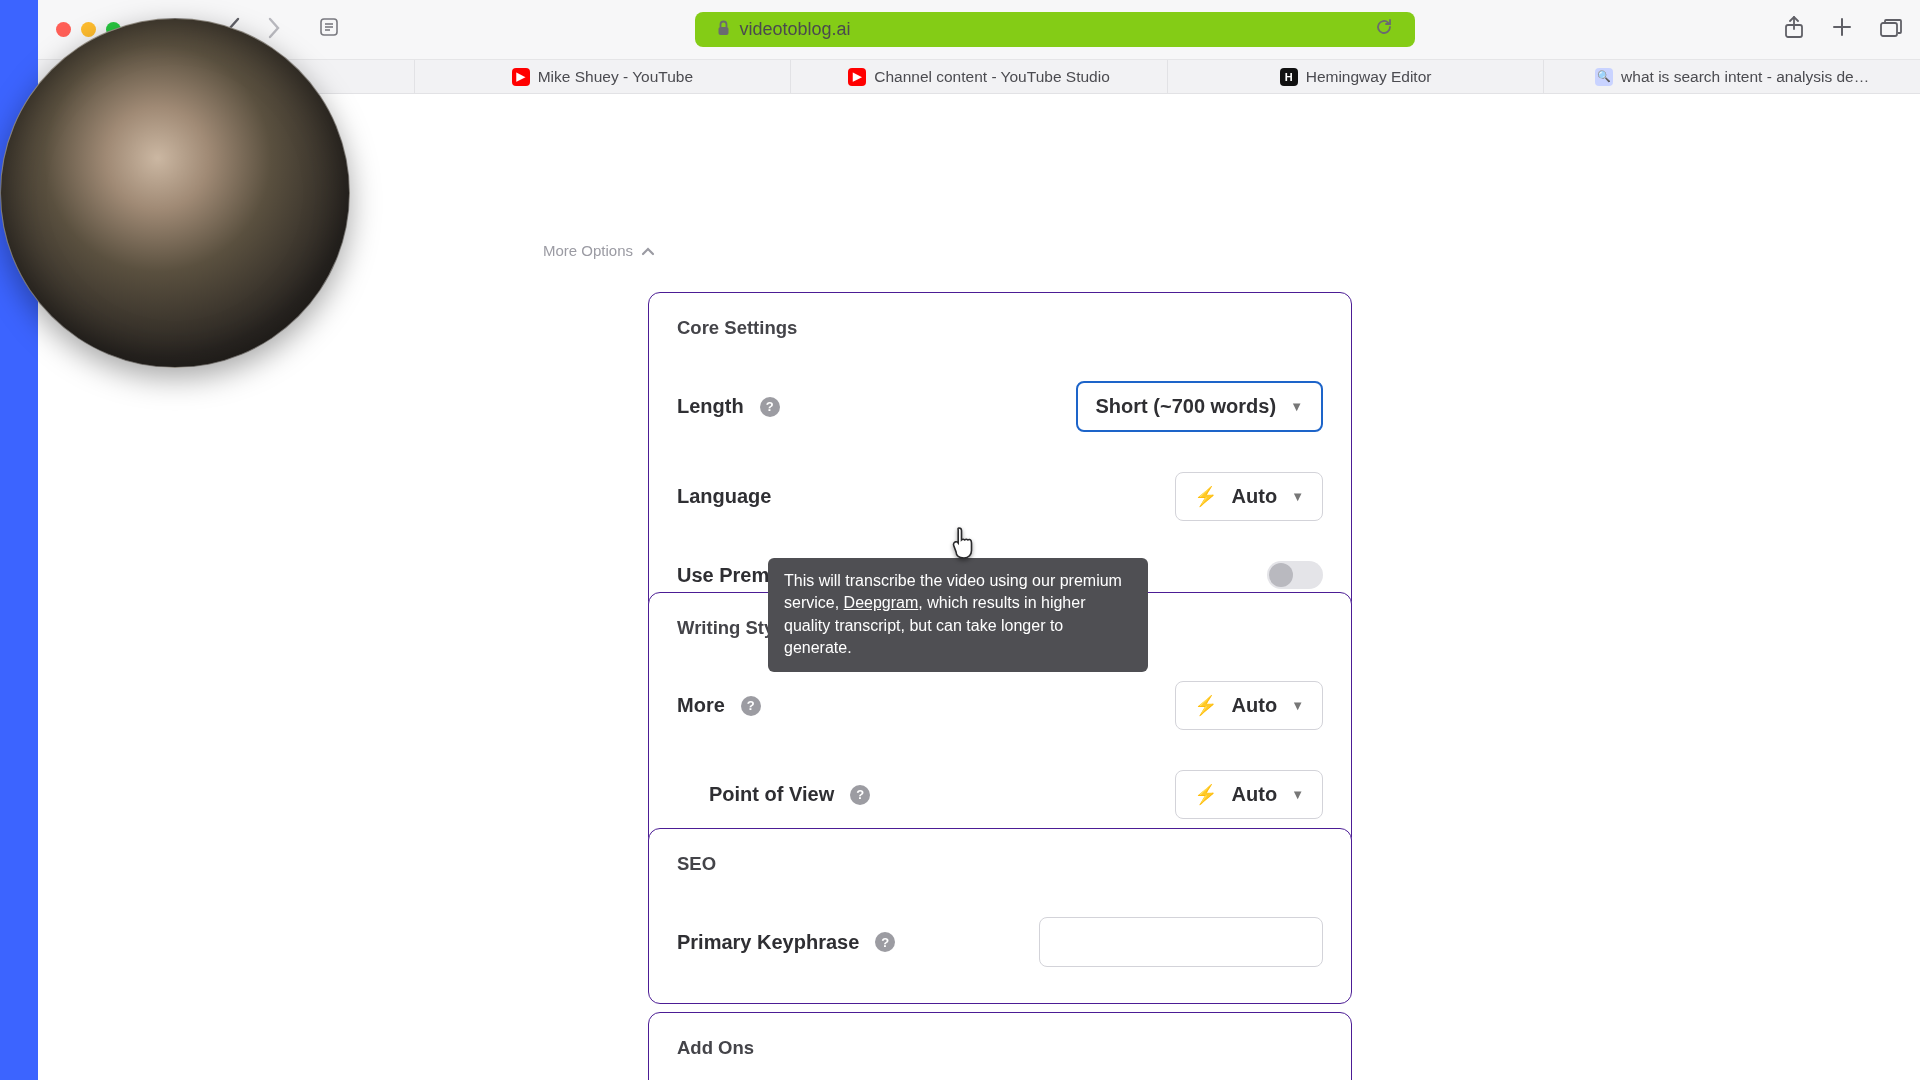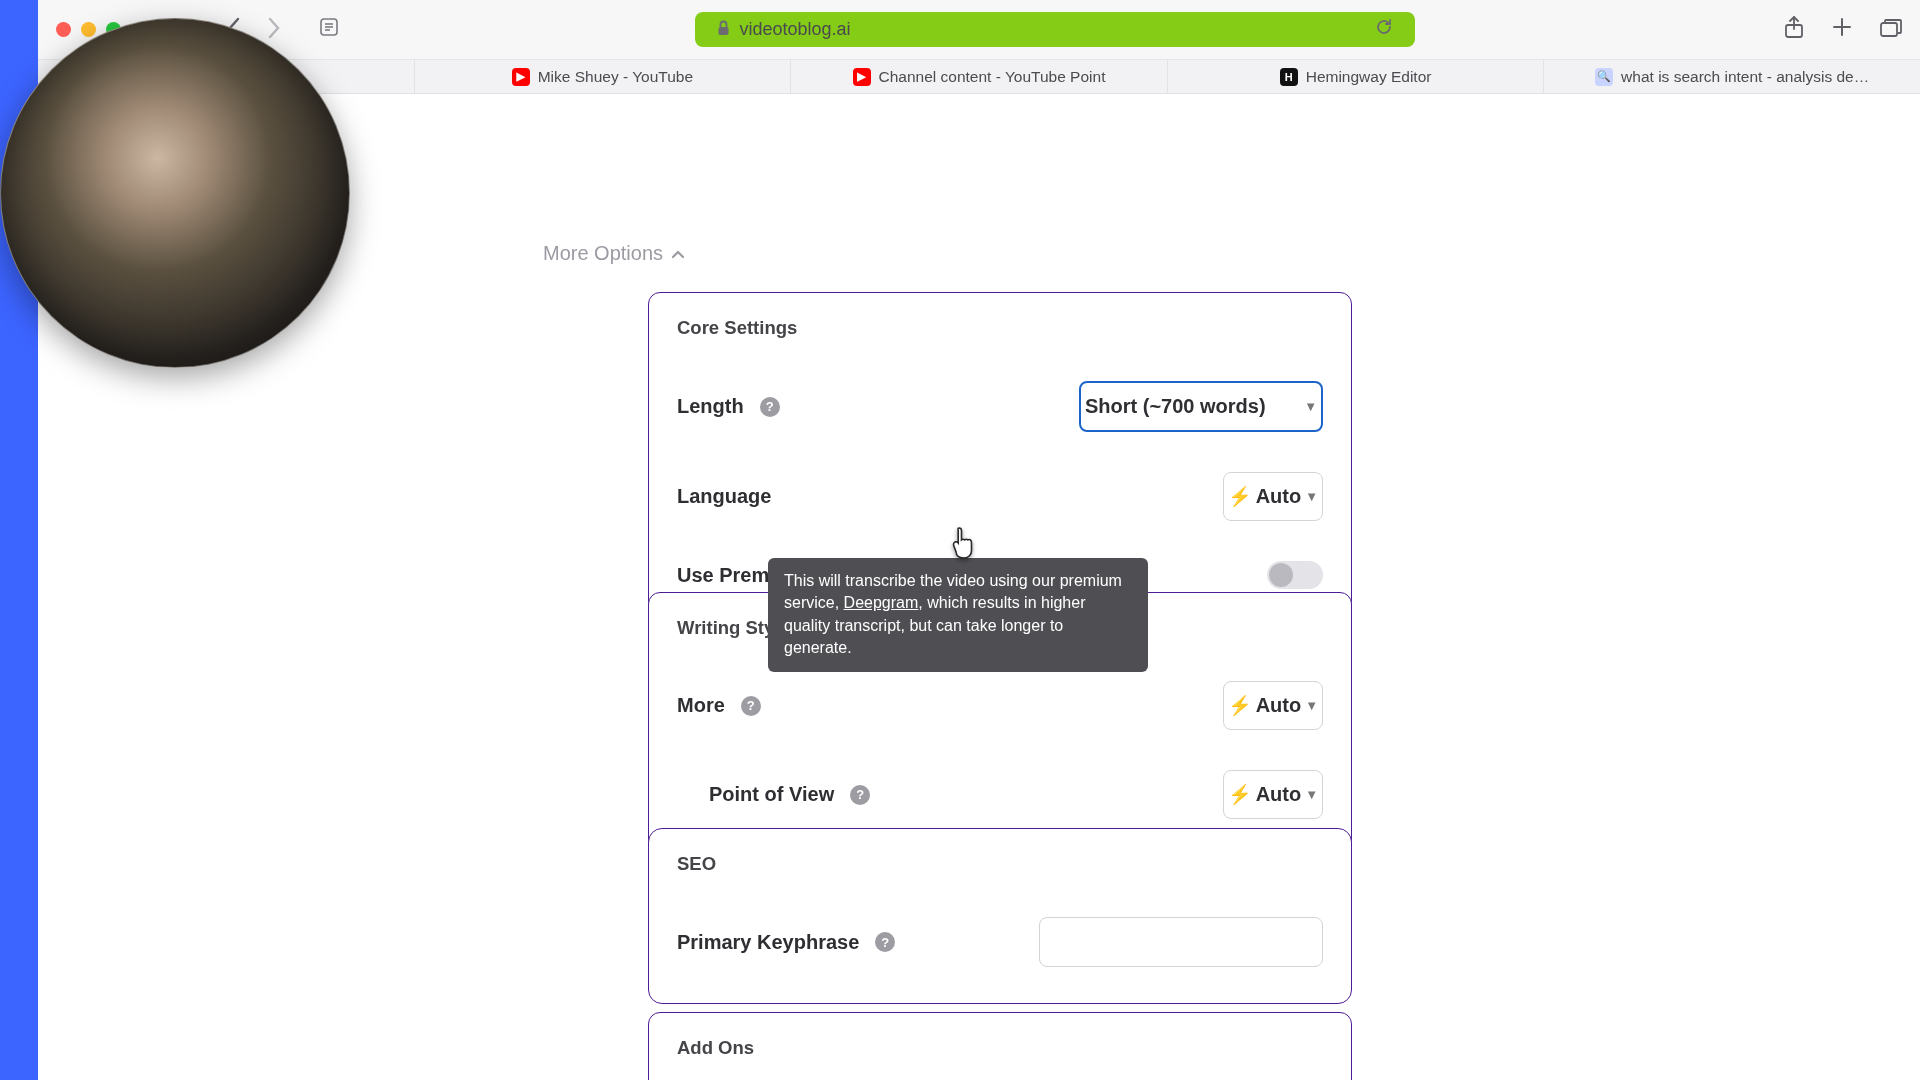--- a/index.html
+++ b/index.html
@@ -25,49 +25,49 @@
   .fav { width:18px; height:18px; border-radius:4px; display:inline-flex; align-items:center; justify-content:center; font-size:11px; font-weight:700; color:#fff; }
   .fav.ms{background:#1a1a1a;} .fav.yt{background:#ff0000;} .fav.hw{background:#111; color:#fff;} .fav.gd{background:#c9d3ff;}
 
   .page { position:absolute; left:38px; top:94px; right:0; bottom:0; background:#fff; }
 
   .webcam { position:absolute; top:18px; left:0px; width:350px; height:350px; border-radius:50%; background:radial-gradient(circle at 45% 40%, #cbb7a2 0%, #a08a75 18%, #5a503f 40%, #2a2622 70%, #1a1814 100%); box-shadow:0 10px 30px rgba(0,0,0,.35); border:1px solid rgba(255,255,255,.35); z-index:40; overflow:hidden; }
   .webcam::after{content:"";position:absolute;inset:0;border-radius:50%;box-shadow:inset 0 0 40px rgba(0,0,0,.4);}
 
   .create-btn { position:absolute; top:26px; left:50%; transform:translateX(-50%); background:#1d64c9; color:#fff; font-size:23px; font-weight:700; padding:22px 42px; border:none; border-radius:14px; box-shadow:0 3px 10px rgba(29,100,201,.4); cursor:pointer; }
 
-  .more-options { position:absolute; top:148px; left:505px; display:flex; align-items:center; gap:8px; color:#9b9ba3; font-size:20px; font-weight:500; cursor:pointer; }
+  .more-options { position:absolute; top:148px; left:505px; display:flex; align-items:center; gap:8px; color:#9b9ba3; font-size:15px; font-weight:500; cursor:pointer; }
   .more-options .chev { font-size:14px; }
 
   .card { position:absolute; left:610px; width:704px; background:#fff; border:1px solid #4c1d95; border-radius:12px; padding:24px 28px 28px 28px; }
   .card-title { font-size:18.5px; font-weight:700; color:#444449; margin-bottom:22px; }
   .row { display:flex; align-items:center; justify-content:space-between; padding:20px 0; position:relative; }
   .row:first-of-type{padding-top:12px;}
   .row-label { display:flex; align-items:center; gap:16px; font-size:20px; font-weight:700; color:#2f2f33; }
   .help { width:20px; height:20px; border-radius:50%; background:#9c9ca2; color:#fff; font-size:13px; font-weight:700; display:inline-flex; align-items:center; justify-content:center; cursor:help; }
 
-  .select { display:flex; align-items:center; gap:2px; border:1px solid #d3d3d9; border-radius:8px; padding:12px 4px; font-size:20px; font-weight:700; color:#2f2f33; cursor:pointer; min-width:100px; justify-content:space-between; }
+  .select { display:flex; align-items:center; gap:14px; border:1px solid #d3d3d9; border-radius:8px; padding:12px 18px; font-size:20px; font-weight:700; color:#2f2f33; cursor:pointer; min-width:100px; justify-content:space-between; }
   .select.primary { border:2px solid #1d64c9; min-width:244px; }
   .select .bolt { color:#f5a623; font-size:19px; }
   .select .chev { color:#777; font-size:13px; }
 
   .toggle { width:56px; height:28px; border-radius:16px; background:#e4e4e8; position:relative; cursor:pointer; }
   .toggle .knob { width:24px; height:24px; border-radius:50%; background:#b9b9bf; position:absolute; top:2px; left:2px; }
 
   .tooltip { position:absolute; background:#4f4f53; color:#fff; font-size:16px; line-height:1.4; padding:12px 16px; border-radius:6px; width:380px; z-index:50; }
   .tooltip a { color:#fff; }
 
   .cursor { position:absolute; width:28px; height:34px; z-index:60; pointer-events:none; }
   .cursor svg { filter: drop-shadow(0 2px 2px rgba(0,0,0,.4)); }
 
   .text-input { border:1px solid #d3d3d9; border-radius:8px; height:50px; width:284px; padding:0 14px; font-size:18px; }
 
   #card-core { top:198px; }
   #card-writing { top:498px; }
-  #card-seo { top:734px;border-radius:14px; }
+  #card-seo { top:734px; }
   #card-addons { top:918px; }
 </style>
 </head>
 <body>
 
 <div class="blue-edge"></div>
 
 <div class="browser-chrome">
   <div class="traffic">
     <span class="tl-dot tl-red"></span>
@@ -148,21 +148,21 @@
   <div class="tab">
       <span class="fav ms">M</span>
       <span>mikesaidthat.com</span>
     </div>
   <div class="tab">
       <span class="fav yt">▶</span>
       <span>Mike Shuey - YouTube</span>
     </div>
   <div class="tab">
       <span class="fav yt">▶</span>
-      <span>Channel content - YouTube Point</span>
+      <span>Channel content - YouTube Studio</span>
     </div>
   <div class="tab">
       <span class="fav hw">H</span>
       <span>Hemingway Editor</span>
     </div>
   <div class="tab">
       <span class="fav gd">🔍</span>
       <span>what is search intent - analysis de…</span>
     </div>
 </div>

